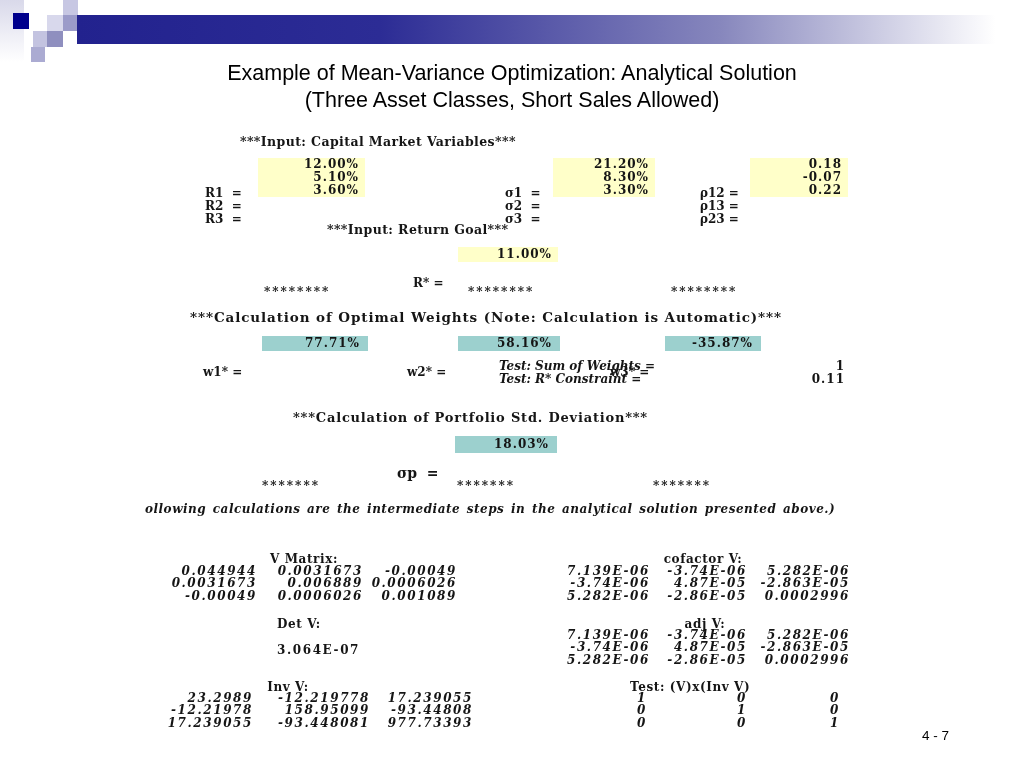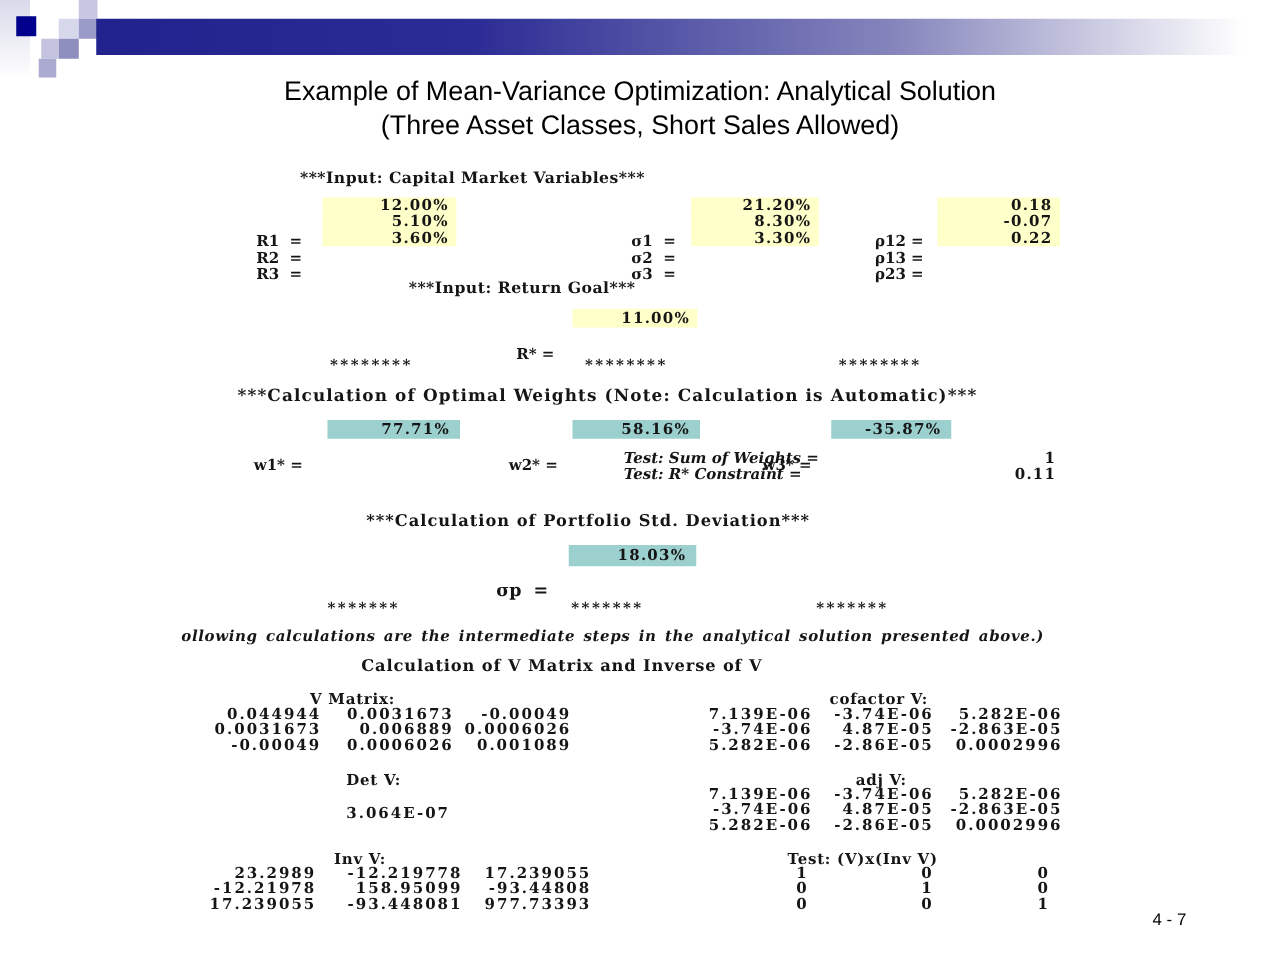--- a/index.html
+++ b/index.html
@@ -32,21 +32,21 @@
   .r{position:absolute;display:flex;height:13px;line-height:13px;white-space:pre;}
   .lbl{display:inline-block;white-space:pre;margin-top:29px;}
   .ybox{display:inline-block;background:var(--input-cell-bg);text-align:right;
         padding-right:6px;box-sizing:border-box;letter-spacing:1px;padding-left:29px;}
   .cbox{display:inline-block;background:var(--result-cell-bg);text-align:right;
         padding-right:8px;box-sizing:border-box;letter-spacing:1px;}
   .sep{position:absolute;letter-spacing:2px;font-size:12px;}
   .ital{font-style:italic;}
   .note{position:absolute;font-style:italic;font-size:12px;letter-spacing:.5px;word-spacing:2px;white-space:nowrap;}
   .mxtitle{position:absolute;white-space:nowrap;letter-spacing:.6px;}
-  .mx{position:absolute;display:grid;grid-auto-rows:12.4px;line-height:12.4px;}
+  .mx{position:absolute;display:grid;grid-auto-rows:12.4px;line-height:12.4px;font-style:italic;}
   .mx .cell{text-align:right;letter-spacing:1.6px;white-space:pre;}
   .tval{position:absolute;text-align:right;width:100px;line-height:13px;letter-spacing:1px;}
   .pageno{position:absolute;left:922px;top:728px;width:60px;text-align:left;
           font-size:13.5px;font-family:"Liberation Sans",sans-serif;}
 </style>
 </head>
 <body>
 
 <div class="slide">
 
@@ -143,23 +143,22 @@
       <span class="lbl" style="width:58px">σp  =</span>
       <span class="cbox" style="width:102px;font-size:12px">18.03%</span>
     </div>
 
     <div class="sep" style="left:262px;top:479px">*******</div>
     <div class="sep" style="left:457px;top:479px">*******</div>
     <div class="sep" style="left:653px;top:479px">*******</div>
 
     <div class="note" style="left:145px;top:502px">ollowing calculations are the intermediate steps in the analytical solution presented above.)</div>
 
-    <div class="hdr" style="left:289px;top:526px;width:400px;font-size:13px;letter-spacing:.7px">Calculation of V Matrix and Inverse of V</div>
-
-    <div class="mxtitle" style="left:248px;top:552px;width:90px;text-align:left">V Matrix:</div>
+
+    <div class="mxtitle" style="left:248px;top:552px;width:90px;text-align:right">V Matrix:</div>
     <div class="mx" style="left:152px;top:565px;grid-template-columns:105px 106px 94px">
         <span class="cell">0.044944</span>
         <span class="cell">0.0031673</span>
         <span class="cell">-0.00049</span>
         <span class="cell">0.0031673</span>
         <span class="cell">0.006889</span>
         <span class="cell">0.0006026</span>
         <span class="cell">-0.00049</span>
         <span class="cell">0.0006026</span>
         <span class="cell">0.001089</span>

